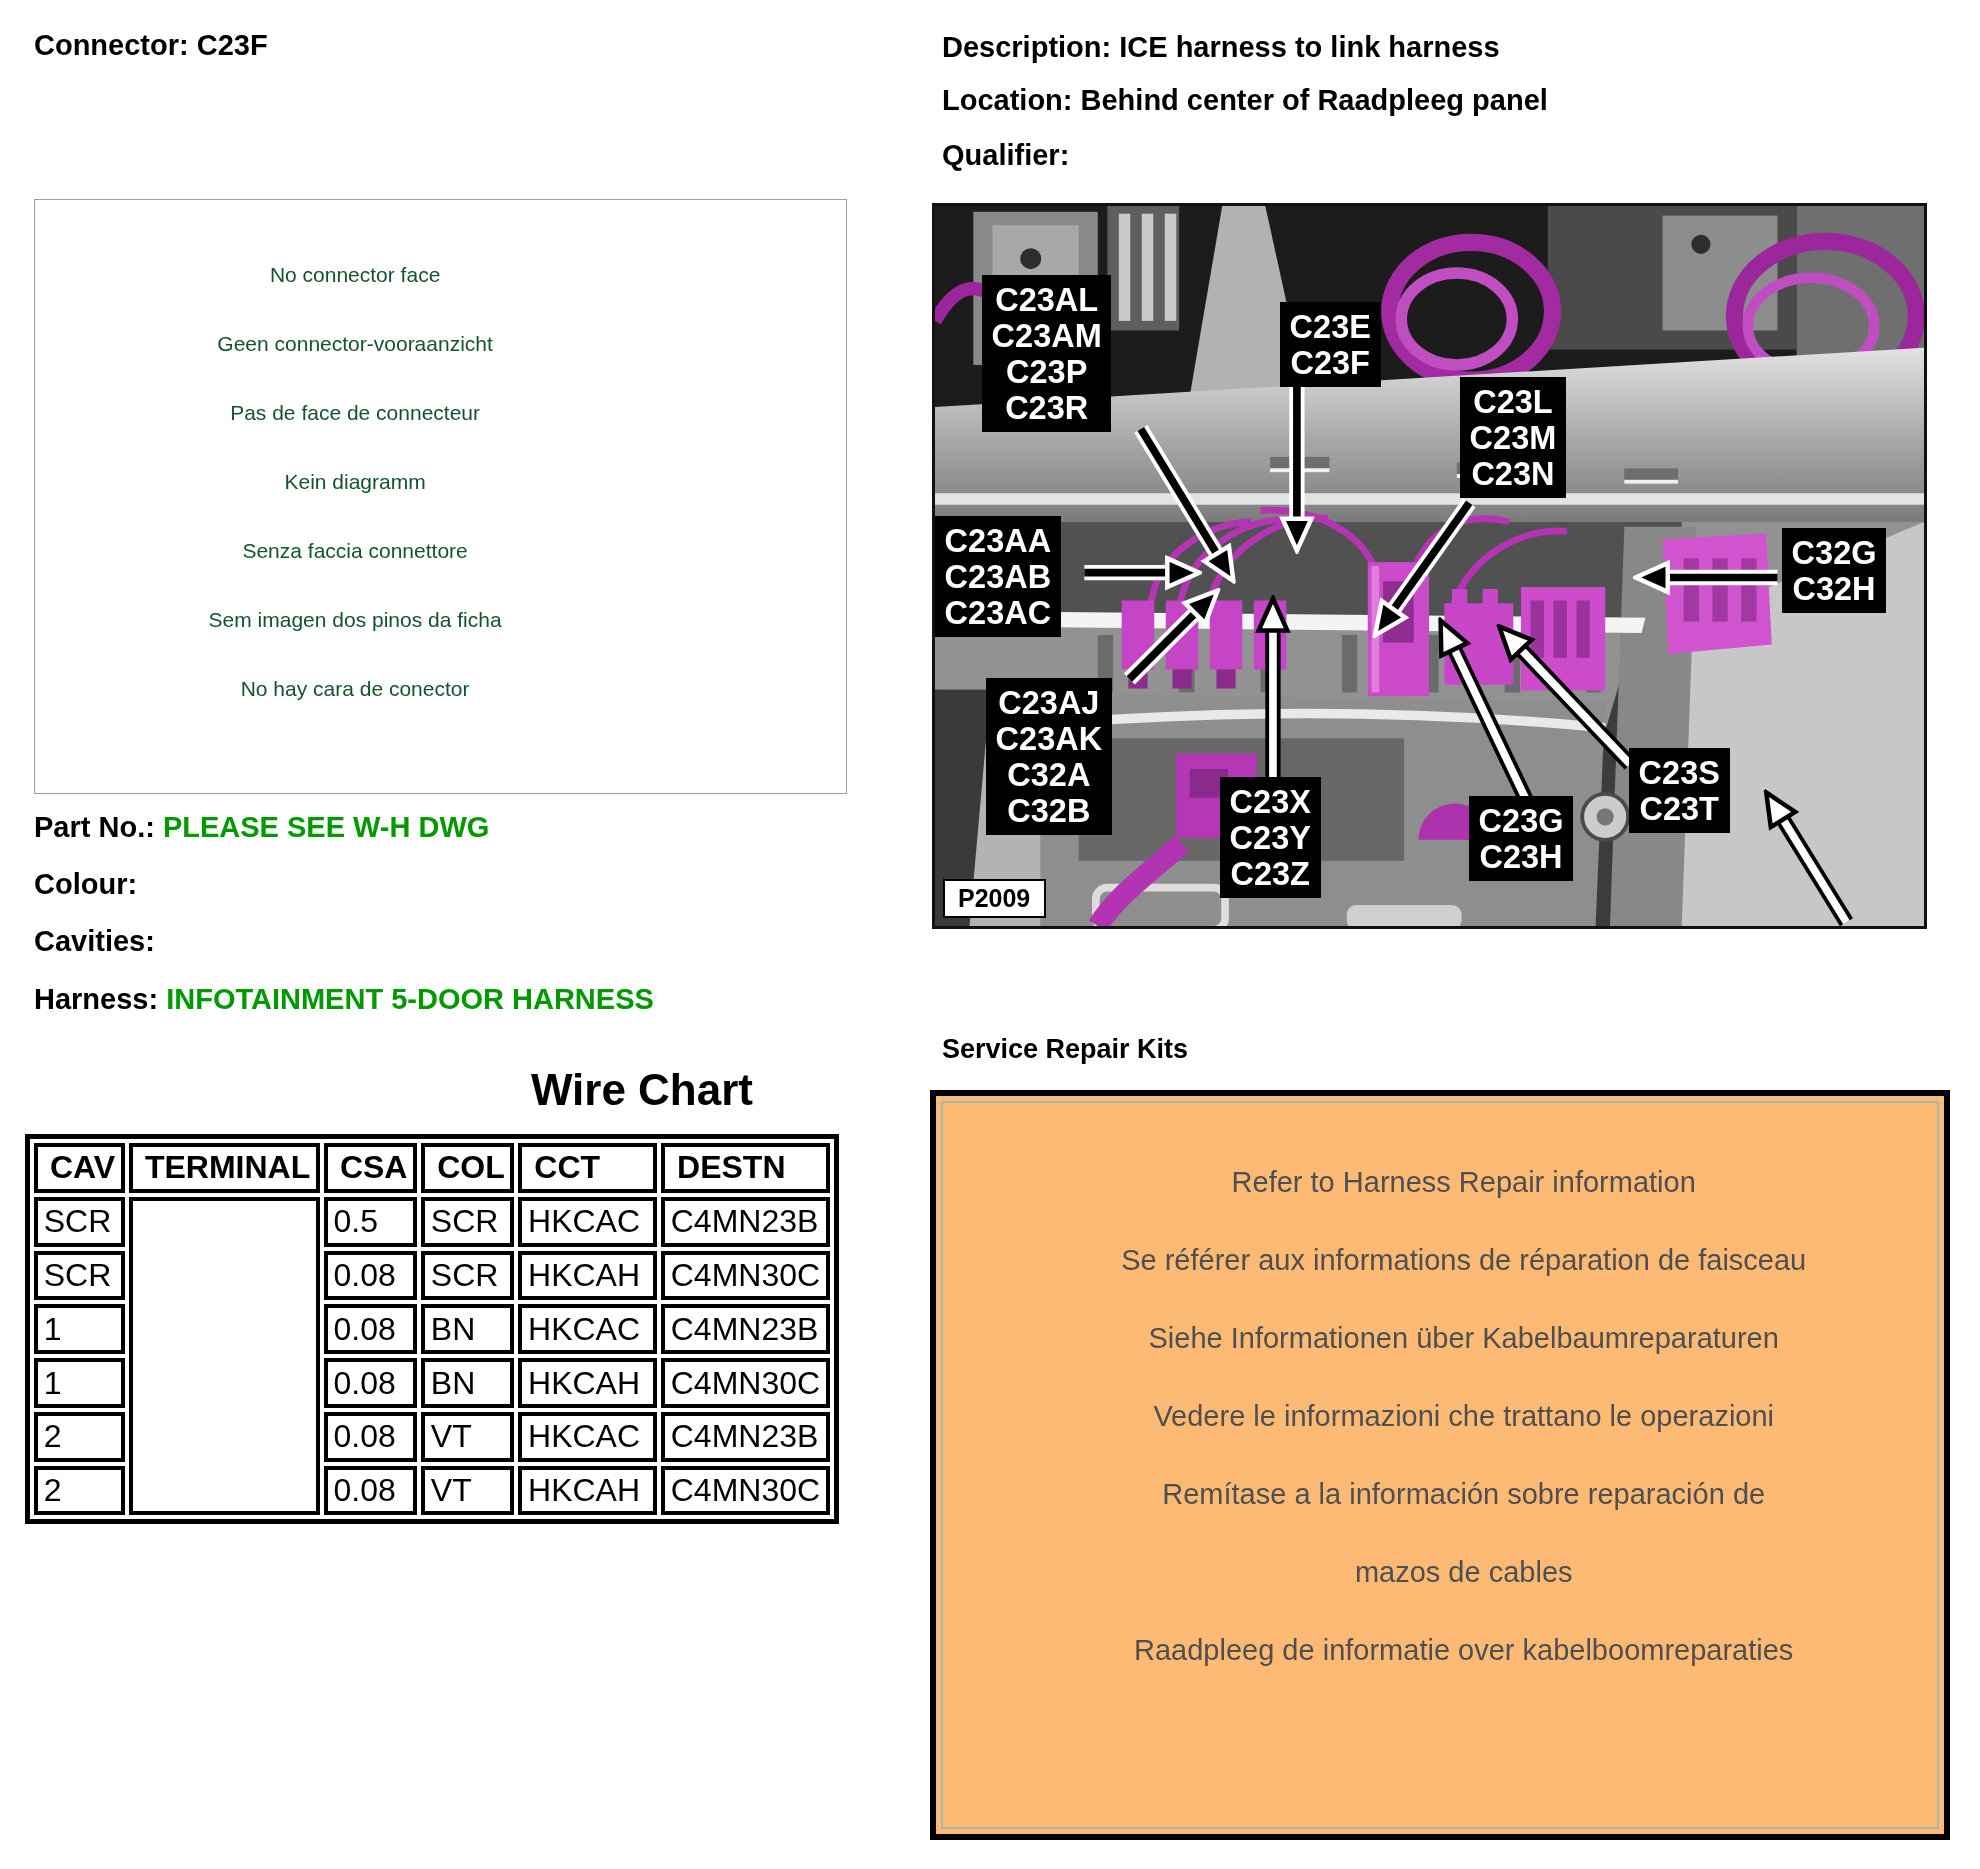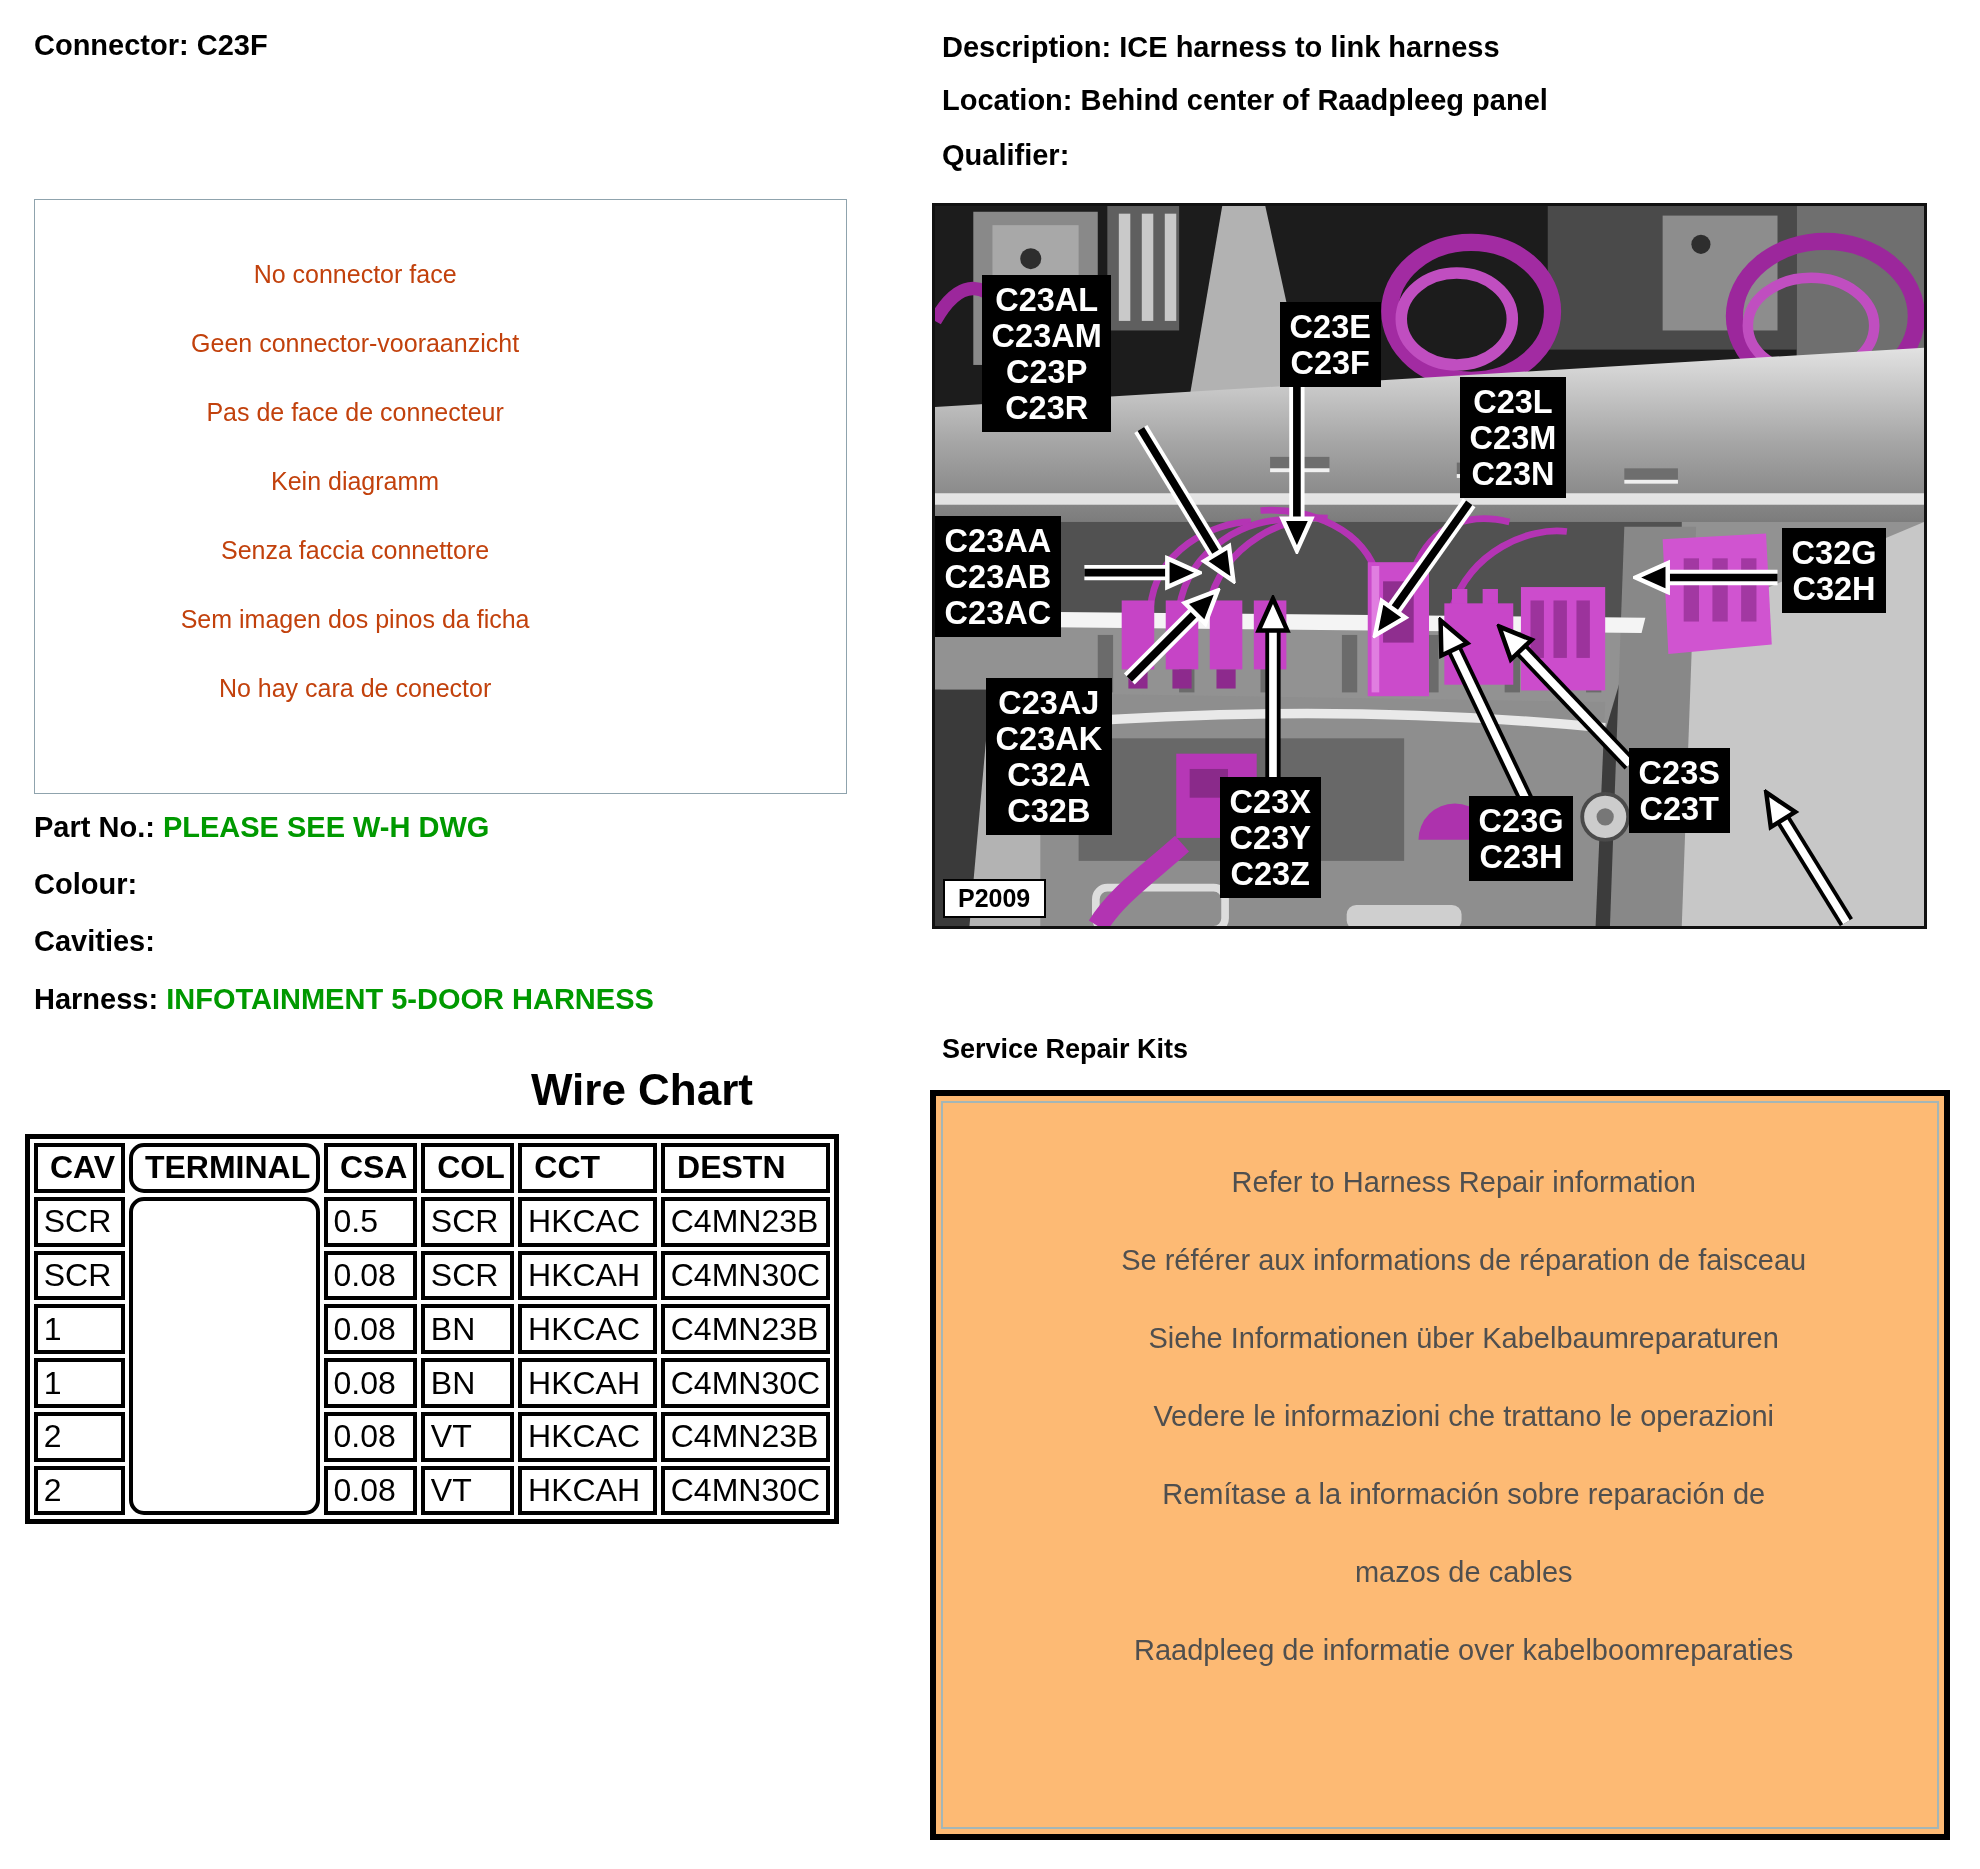--- a/index.html
+++ b/index.html
@@ -4,29 +4,29 @@
 <style>
   html,body{margin:0;padding:0;background:#ffffff;}
   .page{position:relative;width:1981px;height:1870px;background:#ffffff;
         font-family:"Liberation Sans",sans-serif;color:#000;overflow:hidden;}
   .abs{position:absolute;}
   .h-line{font-weight:bold;font-size:29px;white-space:nowrap;}
   .green{color:#009900;}
   
   .ncf-box{left:34px;top:199px;width:813px;height:595px;border:1.9px solid #8fa3ad;box-sizing:border-box;background:#fff;}
   .ncf-text{position:absolute;left:9.6px;top:40px;width:621px;text-align:center;
-            font-size:25px;color:#c2410c;line-height:69px;}
+            font-size:21px;color:#14532d;line-height:69px;}
   
   .wc-title{left:25px;top:1065px;width:728px;text-align:right;font-size:44px;font-weight:bold;}
   table.wc{position:absolute;left:25px;top:1134px;border-collapse:separate;border-spacing:4.8px;
            border:5.7px solid #000;background:#fff;}
   table.wc td,table.wc th{border:4.8px solid #000;padding:1.9px 5.7px;height:38px;
            font-size:32px;font-weight:normal;text-align:left;vertical-align:middle;background:#fff;white-space:nowrap;}
   table.wc th{font-weight:bold;padding-left:12px;}
-  .cw1{width:44px;} .cw2{width:153px;border-radius:15px;} .cw3{width:50px;} .cw4{width:50px;} .cw5{width:113px;} .cw6{width:132px;}
+  .cw1{width:44px;} .cw2{width:153px;} .cw3{width:50px;} .cw4{width:50px;} .cw5{width:113px;} .cw6{width:132px;}
   
   .photo{left:932px;top:203px;width:995px;height:726px;border:3.8px solid #111;box-sizing:border-box;background:#be185d;}
   .photo svg{position:absolute;left:0;top:0;width:100%;height:100%;}
   .plabel{position:absolute;background:#000;color:#fff;font-weight:bold;font-size:32.5px;
           line-height:36px;text-align:center;padding:6.7px 9.6px;white-space:nowrap;}
   .pfig{position:absolute;background:#fff;color:#000;border:2.9px solid #000;font-weight:bold;
         font-size:25px;line-height:32.5px;padding:1px 13.4px;white-space:nowrap;}
   
   .srk-head{left:942px;top:1034px;font-size:27px;font-weight:bold;}
   .srk-box{left:930px;top:1090px;width:1020px;height:750px;border:6.7px solid #000;box-sizing:border-box;background:#fdba74;}

